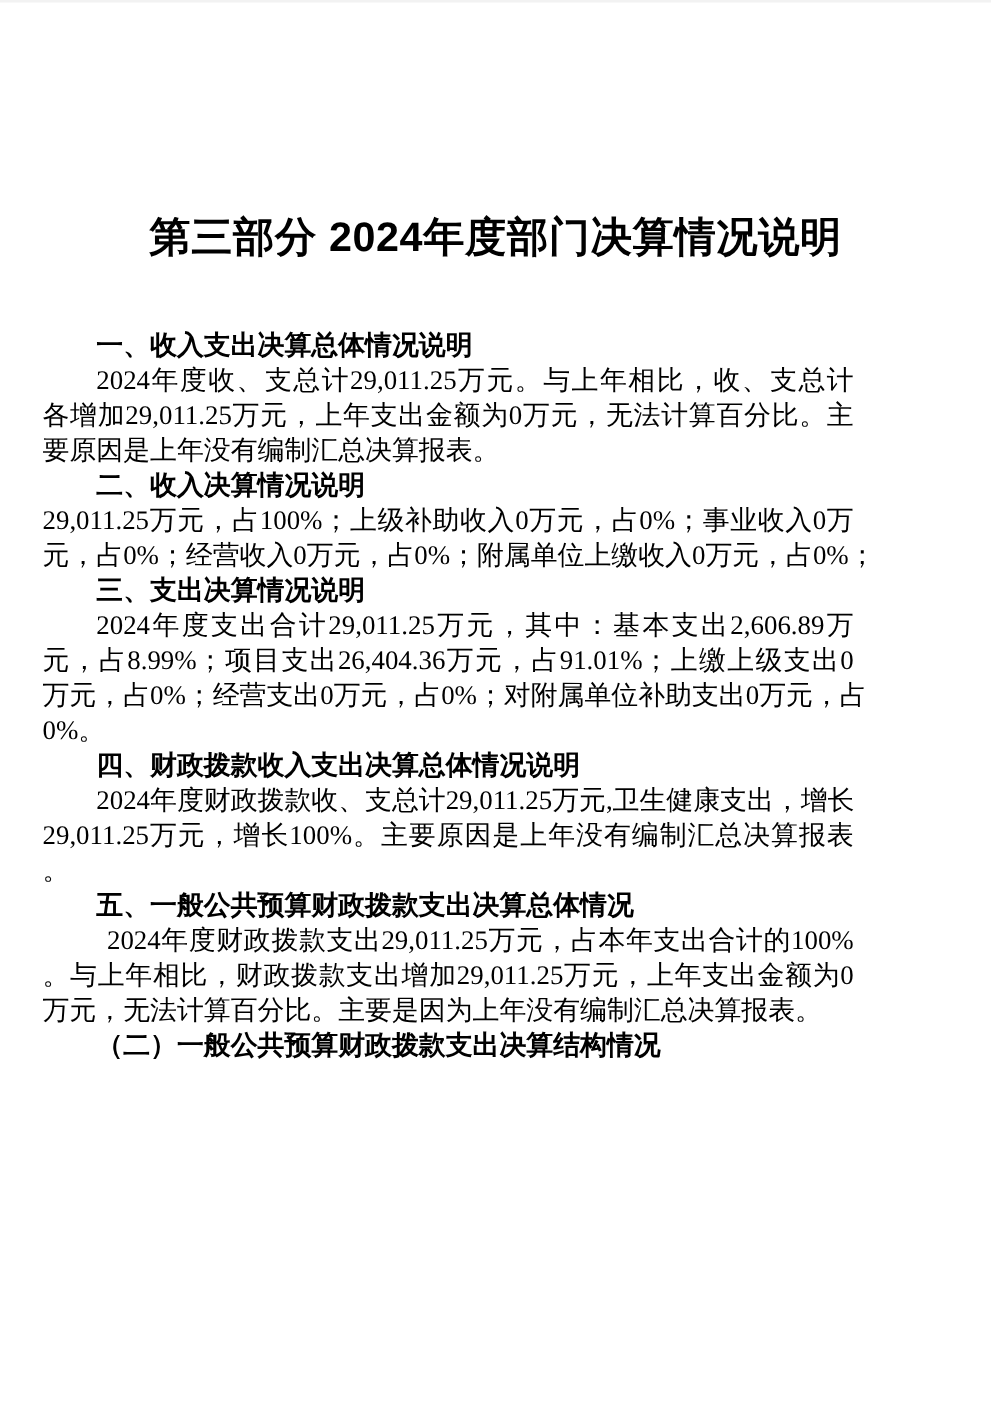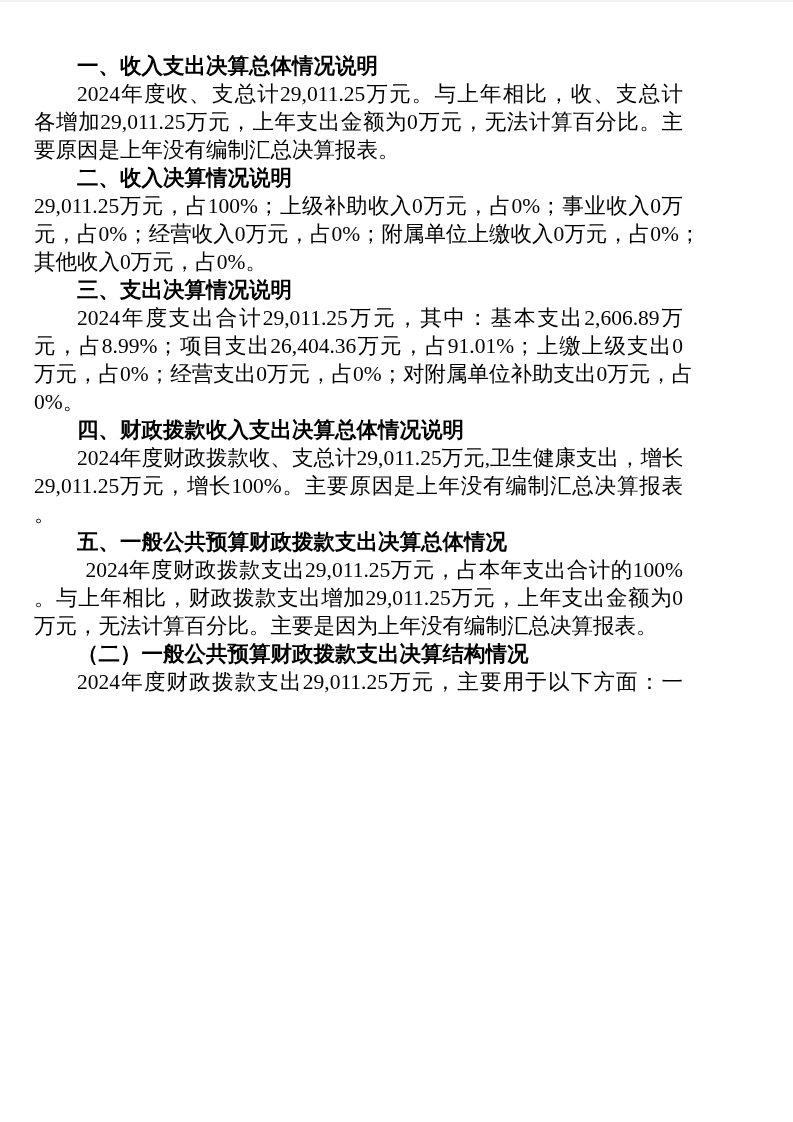--- a/index.html
+++ b/index.html
@@ -41,47 +41,46 @@
   .ln{text-align:justify;}
   .ln.full{text-align-last:justify;}
   .ln.ind{text-indent:2em;}
   .ln.ind25{text-indent:2.4em;}
 </style>
 </head>
 <body>
 
 <div class="page">
 
+  <h1 class="title">第三部分 2024年度部门决算情况说明</h1>
 
   <div class="content">
 
     <div class="heading">一、收入支出决算总体情况说明</div>
     <div class="ln ind full">2024年度收、支总计29,011.25万元。与上年相比，收、支总计</div>
     <div class="ln full">各增加29,011.25万元，上年支出金额为0万元，无法计算百分比。主</div>
     <div class="ln">要原因是上年没有编制汇总决算报表。</div>
 
     <div class="heading">二、收入决算情况说明</div>
     <div class="ln full">29,011.25万元，占100%；上级补助收入0万元，占0%；事业收入0万</div>
     <div class="ln full">元，占0%；经营收入0万元，占0%；附属单位上缴收入0万元，占0%；</div>
-    <div class="ln">其他收入0万元，占0%。</div>
 
     <div class="heading">三、支出决算情况说明</div>
     <div class="ln ind full">2024年度支出合计29,011.25万元，其中：基本支出2,606.89万</div>
     <div class="ln full">元，占8.99%；项目支出26,404.36万元，占91.01%；上缴上级支出0</div>
     <div class="ln full">万元，占0%；经营支出0万元，占0%；对附属单位补助支出0万元，占</div>
     <div class="ln">0%。</div>
 
     <div class="heading">四、财政拨款收入支出决算总体情况说明</div>
     <div class="ln ind full">2024年度财政拨款收、支总计29,011.25万元,卫生健康支出，增长</div>
     <div class="ln full">29,011.25万元，增长100%。主要原因是上年没有编制汇总决算报表</div>
     <div class="ln">。</div>
 
     <div class="heading">五、一般公共预算财政拨款支出决算总体情况</div>
 
     <div class="ln ind25 full">2024年度财政拨款支出29,011.25万元，占本年支出合计的100%</div>
     <div class="ln full">。与上年相比，财政拨款支出增加29,011.25万元，上年支出金额为0</div>
     <div class="ln">万元，无法计算百分比。主要是因为上年没有编制汇总决算报表。</div>
 
     <div class="heading">（二）一般公共预算财政拨款支出决算结构情况</div>
-    <div class="ln ind full">2024年度财政拨款支出29,011.25万元，主要用于以下方面：一</div>
 
   </div>
 </div>
 
 </body></html>

